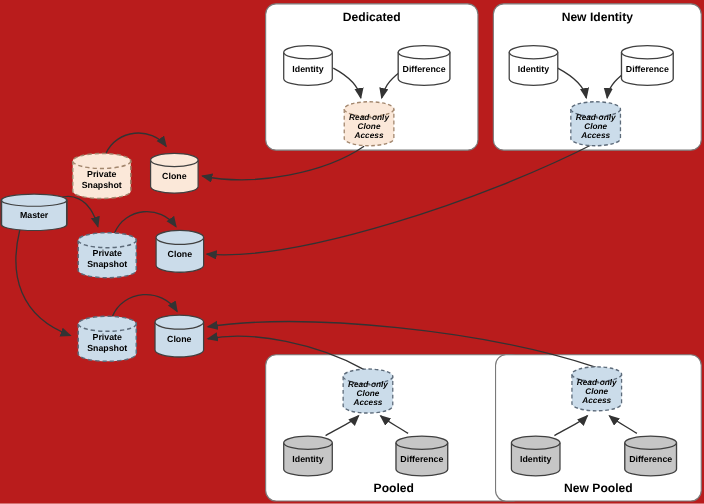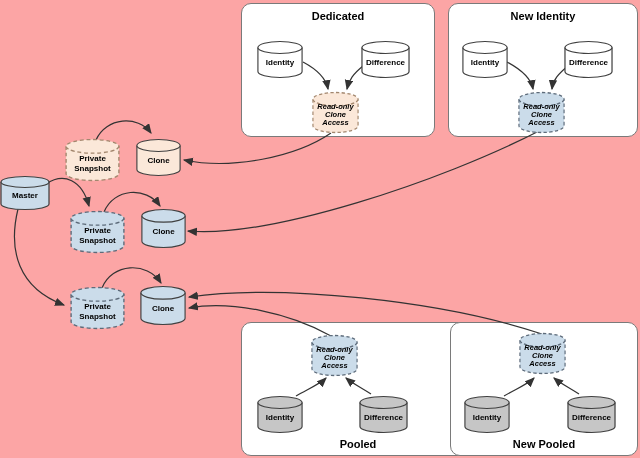--- a/index.html
+++ b/index.html
@@ -1,17 +1,17 @@
 <!DOCTYPE html>
 <html><head>
 <meta charset="utf-8">
 <style>
   html,body{margin:0;padding:0;background:#fff;}
   .stage{
-    position:relative;width:640px;height:458px;background:#fca5a5;overflow:hidden;
+    position:relative;width:640px;height:458px;background:#b91c1c;overflow:hidden;
     font-family:"Liberation Sans", sans-serif;color:#000;
   }
   
   .group{
     position:absolute;border:1px solid #7a7a7a;border-radius:10px;background:#ffffff;
     box-sizing:border-box;
   }
   .group-title{
     position:absolute;left:0;width:100%;text-align:center;
     font-size:11px;font-weight:bold;
@@ -86,21 +86,21 @@
     <path d="M 303,62 C 318,70 326,78 328,89" marker-end="url(#ah)"></path>
     <path d="M 363,66 C 353,74 349,80 347,89" marker-end="url(#ah)"></path>
     <path d="M 507,62 C 522,70 531,78 533,89" marker-end="url(#ah)"></path>
     <path d="M 568,66 C 558,74 553,80 552,89" marker-end="url(#ah)"></path>
     <path d="M 296,396 C 308,389 320,384 326,378" marker-end="url(#ah)"></path>
     <path d="M 371,394 C 360,387 352,383 346,378" marker-end="url(#ah)"></path>
     <path d="M 504,396 C 516,389 528,384 534,378" marker-end="url(#ah)"></path>
     <path d="M 579,394 C 568,387 560,383 554,378" marker-end="url(#ah)"></path>
   </svg>
 
-  <div class="node blue" style="left:0px;top:176px;width:50px;height:34px;text-decoration:underline;">
+  <div class="node blue" style="left:0px;top:176px;width:62px;height:34px;text-decoration:underline;">
     <svg class="shape" viewBox="0 0 100 80" preserveAspectRatio="none">
         <use href="#cyl"></use>
       </svg>
     <span class="label">Master</span>
   </div>
 
   <div class="node peach dashed ps" style="left:65px;top:139px;width:55px;height:42px;">
     <svg class="shape" viewBox="0 0 100 80" preserveAspectRatio="none">
         <use href="#cyl"></use>
       </svg>

